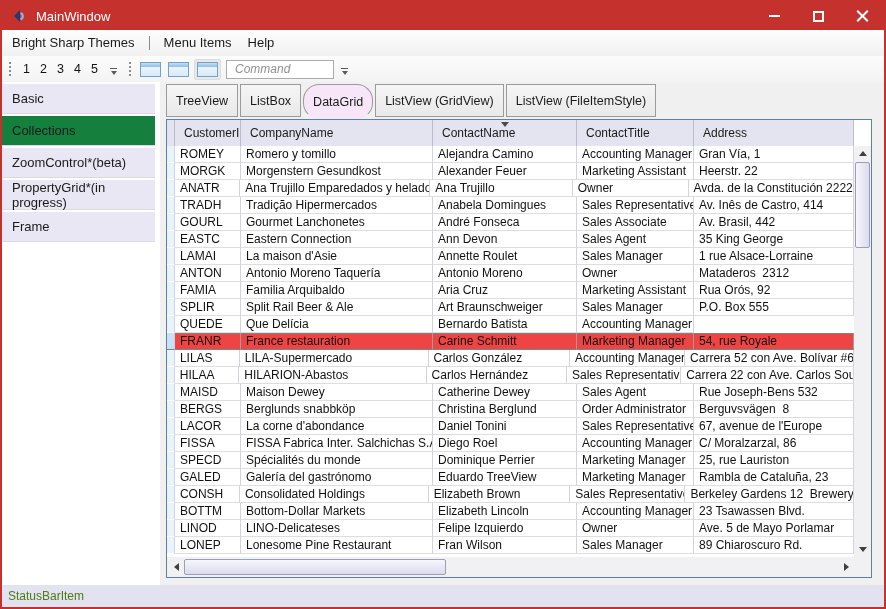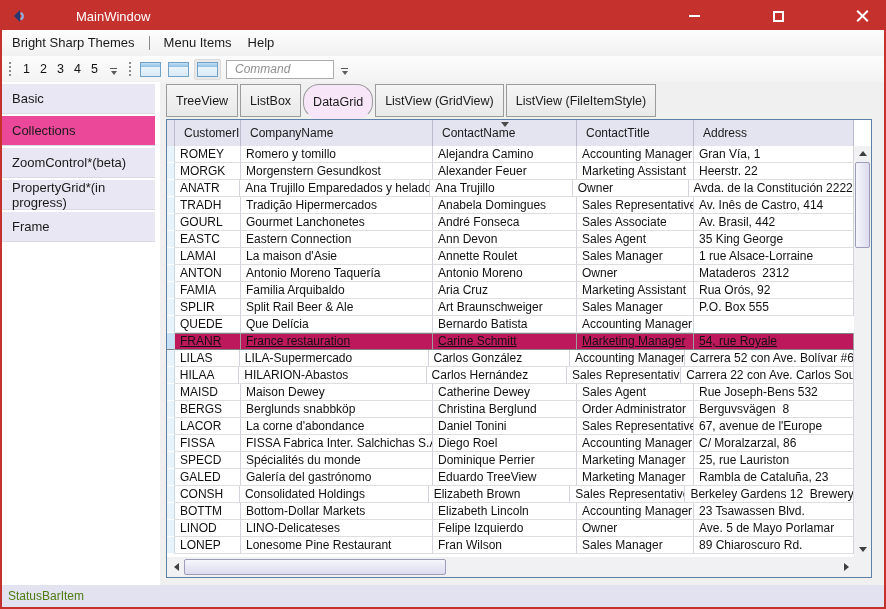--- a/index.html
+++ b/index.html
@@ -5,21 +5,21 @@
   * { margin:0; padding:0; box-sizing:border-box; }
   html,body { background:#ddd; }
   body { font-family:"Liberation Sans","DejaVu Sans",sans-serif; }
 
   .window {
     position:relative; width:886px; height:609px;
     border:2px solid #C5322E; background:#FFFFFF; overflow:hidden;
   }
 
   
-  .titlebar { height:28px; background:#C5322E; display:flex; align-items:center;gap:40px; }
+  .titlebar { height:28px; background:#C5322E; display:flex; align-items:center; }
   .app-icon { width:16px; height:16px; margin-left:9px; flex:0 0 auto; }
   .title-text { color:#FFFFFF; font-size:13px; margin-left:9px; flex:1 1 auto; }
   .wbtn { width:44px; height:28px; display:flex; align-items:center; justify-content:center; }
   .min-glyph { width:11px; height:2px; background:#fff; }
   .max-glyph { width:11px; height:11px; border:2px solid #fff; }
   .close-glyph { position:relative; width:13px; height:13px; }
   .close-glyph::before,.close-glyph::after {
     content:""; position:absolute; left:-1px; top:5.5px; width:15px; height:2px; background:#fff;
   }
   .close-glyph::before { transform:rotate(45deg); }
@@ -47,21 +47,21 @@
   .command { width:108px; height:19px; border:1px solid #ABABAB; background:#fff;
     font-size:12px; padding:0 8px; font-family:inherit; margin-left:2px; }
   .command::placeholder { font-style:italic; color:#8F8F8F; }
 
   
   .content { position:absolute; left:0; right:0; top:80px; bottom:22px; background:#F0F0F0; }
   .sidebar { position:absolute; left:0; top:0; width:158px; height:100%; background:#FFFFFF; padding-top:2px; }
   .side-item { width:153px; height:30px; margin-bottom:2px; background:#E9E7F3;
     border-bottom:1px solid #DBD9E6; display:flex; align-items:center; padding-left:10px;
     font-size:13px; color:#1A1A1A; }
-  .side-item.selected { background:#ec4899; }
+  .side-item.selected { background:#15803d; }
 
   .main { position:absolute; left:158px; top:0; right:0; height:100%; }
   .tabstrip { display:flex; align-items:flex-start; padding:2px 0 0 6px; height:37px; }
   .tab { height:33px; border:1px solid #9B9B9B; background:linear-gradient(#F5F5F5,#E9E9E9);
     display:flex; align-items:center; padding:0 9px; font-size:12.5px; color:#1A1A1A; margin-right:2px; }
   .tab.selected { height:35px; background:#F6E6F8; border-bottom-color:#F6E6F8;border-radius:16px; }
 
   
   .gridwrap { position:absolute; left:6px; top:37px; width:706px; height:459px;
     border:1px solid #5D80A6; background:#FFFFFF; }
@@ -72,21 +72,21 @@
   .sort-ind { position:absolute; top:2px; left:50%; margin-left:-4px; width:0; height:0;
     border-left:4px solid transparent; border-right:4px solid transparent; border-top:5px solid #4A4A4A; }
   .col-0 { width:66px; } .col-1 { width:192px; } .col-2 { width:144px; }
   .col-3 { width:117px; } .col-4 { flex:1 1 auto; }
 
   .grid-body { position:absolute; left:0; top:26px; right:17px; }
   .row { display:flex; height:17px; }
   .rowhead { width:8px; background:#E9F3FC; border-right:1px solid #C6D6E5; border-bottom:1px solid #FFFFFF; }
   .cell { padding:0 2px 0 5px; font-size:12px; line-height:16px; color:#111;
     border-right:1px solid #D3D3DC; border-bottom:1px solid #DEDEDE; white-space:pre; overflow:hidden; }
-  .row.selected .cell { background:#be185d; border-right-color:#9E9E9E; border-bottom-color:#828282; box-shadow:inset 0 1px 0 #828282;text-decoration:underline; }
+  .row.selected .cell { background:#ef4444; border-right-color:#9E9E9E; border-bottom-color:#828282; box-shadow:inset 0 1px 0 #828282; }
   .row.selected .rowhead { background:#C7E2F7; border-bottom-color:#828282; }
 
   
   .vscroll { position:absolute; top:26px; right:0; width:17px; bottom:20px; background:#F1F1F3; }
   .sb-btn { position:absolute; left:0; width:17px; height:15px; display:flex; align-items:center; justify-content:center; }
   .sb-btn.up { top:0; } .sb-btn.down { bottom:0; }
   .tri.up-m { border-left:4px solid transparent; border-right:4px solid transparent; border-bottom:5px solid #3F3F3F; }
   .tri.down-m { border-left:4px solid transparent; border-right:4px solid transparent; border-top:5px solid #3F3F3F; }
   .tri.left-m { border-top:4px solid transparent; border-bottom:4px solid transparent; border-right:5px solid #3F3F3F; }
   .tri.right-m { border-top:4px solid transparent; border-bottom:4px solid transparent; border-left:5px solid #3F3F3F; }

